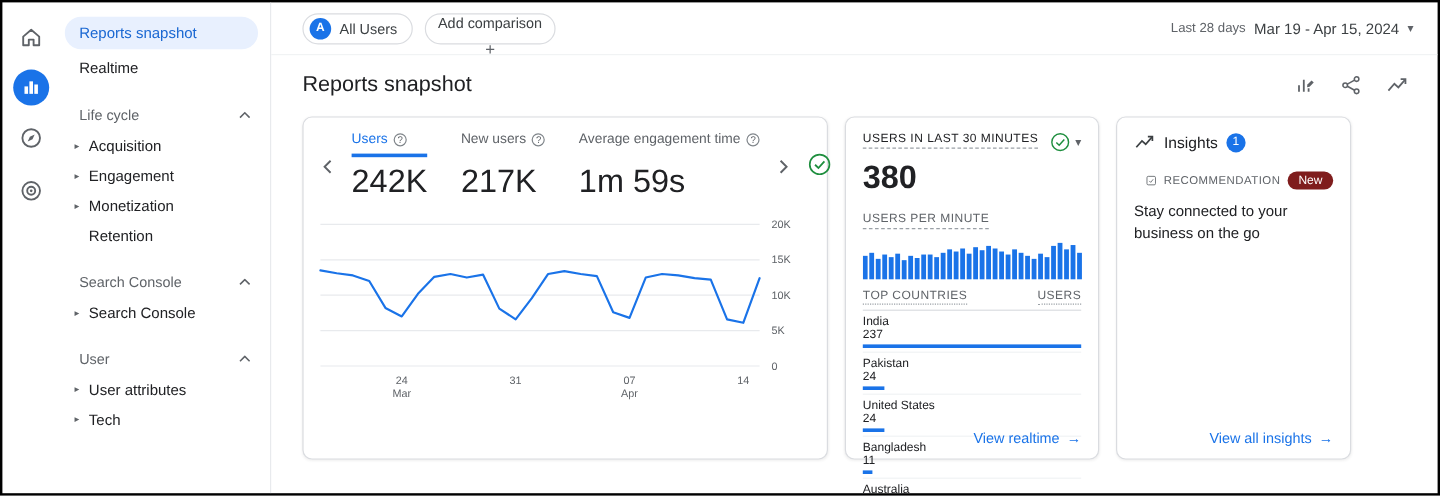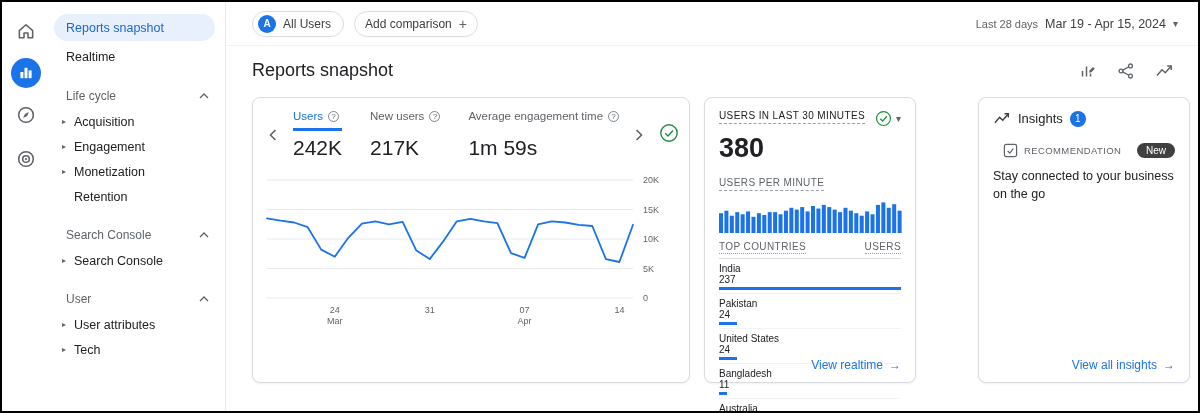--- a/index.html
+++ b/index.html
@@ -21,45 +21,45 @@
   .side-pill { margin: 0 10px 2px 4px; height: 27px; display: flex; align-items: center; padding-left: 12px; border-radius: 14px; background: #e8f0fe; color: #1967d2; cursor: pointer; }
   .side-plain { height: 27px; display: flex; align-items: center; padding-left: 16px; color: #202124; cursor: pointer; }
   .section-header { margin-top: 12px; padding: 7px 16px 6px 16px; color: #5f6368; font-size: 12px; display: flex; align-items: center; justify-content: space-between; cursor: pointer; }
   .sub-item { height: 25px; display: flex; align-items: center; padding-left: 8px; cursor: pointer; color: #202124; }
   .exp { width: 12px; font-size: 8px; color: #5f6368; text-align: center; margin-right: 4px; }
   .exp.empty { visibility: hidden; }
   
   .main { flex: 1; display: flex; flex-direction: column; min-width: 0; }
   .topbar { height: 44px; display: flex; align-items: center; padding: 0 20px 0 26px; border-bottom: 1px solid #f1f3f4; }
   .pill { display: inline-flex; align-items: center; gap: 7px; height: 26px; padding: 0 12px 0 5px; border: 1px solid #dadce0; border-radius: 14px; font-size: 12px; color: #3c4043; cursor: pointer; margin-right: 10px; background: #fff; }
-  .pill.dashed { padding: 0 10px; border-style: solid; }
+  .pill.dashed { padding: 0 10px; border-style: solid; flex-direction: column; }
   .seg-badge { width: 18px; height: 18px; border-radius: 50%; background: #1a73e8; color: #fff; font-size: 10px; font-weight: bold; display: flex; align-items: center; justify-content: center; }
   .plus { color: #5f6368; font-size: 14px; }
   .date-area { margin-left: auto; display: flex; align-items: center; gap: 7px; cursor: pointer; }
   .date-preset { font-size: 11px; color: #5f6368; }
   .date-range { font-size: 12.5px; color: #3c4043; }
   .caret { font-size: 10px; color: #5f6368; }
   .title-row { display: flex; align-items: center; padding: 14px 24px 0 26px; }
   .page-title { font-size: 18px; font-weight: 400; color: #202124; }
   .title-icons { margin-left: auto; display: flex; align-items: center; gap: 20px; }
   .title-icons .t-icon { cursor: pointer; display: flex; }
   
   .cards { display: flex; gap: 14px; padding: 16px 0 0 26px; align-items: stretch; }
   .card { background: #fff; border: 1px solid #dadce0; border-radius: 8px; box-shadow: 0 1px 2px rgba(60,64,67,.08); position: relative; height: 286px; }
   .card-overview { width: 438px; padding: 12px 10px 4px 8px; }
   .card-rt { width: 212px; padding: 12px 14px; }
-  .card-ins { width: 212px; padding: 12px 14px; margin-left: 48px; }
+  .card-ins { width: 196px; padding: 12px 14px; }
   
   .ov-header { display: flex; align-items: center; gap: 8px; }
   .nav-chev { width: 24px; height: 24px; display: flex; align-items: center; justify-content: center; border-radius: 50%; cursor: pointer; flex: 0 0 auto; }
   .metrics { display: flex; gap: 28px; align-items: flex-start; }
   .metric { cursor: pointer; }
   .metric-label { font-size: 11.5px; color: #5f6368; display: flex; gap: 5px; align-items: center; padding-bottom: 6px; border-bottom: 3px solid transparent; white-space: nowrap; }
   .metric.active .metric-label { color: #1a73e8; border-bottom-color: #1a73e8; }
-  .metric-value { font-size: 21px; color: #202124; margin-top: 5px; }
+  .metric-value { font-size: 27px; color: #202124; margin-top: 5px; }
   .info { width: 11px; height: 11px; border: 1px solid #80868b; border-radius: 50%; font-size: 8px; line-height: 10px; text-align: center; color: #5f6368; display: inline-block; cursor: pointer; }
   .ov-right { margin-left: auto; display: flex; align-items: flex-start; gap: 8px; }
   .chart-wrap { margin-top: 10px; }
   
   .rt-head { display: flex; align-items: flex-start; justify-content: space-between; }
   .caps { font-size: 10px; letter-spacing: .4px; color: #202124; text-align: center; }
   .caps.gray { color: #5f6368; }
   .dashed-u { border-bottom: 1px dashed #9aa0a6; padding-bottom: 2px; }
   .dotted-u { border-bottom: 1px dotted #9aa0a6; padding-bottom: 1px; }
   .rt-dd { display: flex; align-items: center; gap: 4px; cursor: pointer; }
@@ -70,21 +70,21 @@
   .rt-row-top { display: flex; font-size: 10px; color: #202124; flex-direction: column; }
   .bar-track { margin-top: 2px; height: 3px; }
   .country-bar { height: 3px; background: #1a73e8; }
   .card-link { position: absolute; right: 14px; bottom: 10px; font-size: 12px; color: #1a73e8; cursor: pointer; display: flex; gap: 6px; align-items: center; }
   
   .ins-head { display: flex; align-items: center; gap: 7px; }
   .ins-title { font-size: 13px; color: #202124; }
   .ins-badge { width: 16px; height: 16px; border-radius: 50%; background: #1a73e8; color: #fff; font-size: 10px; display: flex; align-items: center; justify-content: center; }
   .rec-row { display: flex; align-items: center; gap: 6px; margin-top: 16px; padding-left: 10px; }
   .rec-label { font-size: 9.5px; letter-spacing: .4px; color: #5f6368; }
-  .new-badge { margin-left: auto; background: #404040; color: #fff; font-size: 10px; padding: 2px 9px; border-radius: 10px; }
+  .new-badge { margin-left: auto; background: #7f1d1d; color: #fff; font-size: 10px; padding: 2px 9px; border-radius: 10px; }
   .ins-msg { font-size: 12.5px; line-height: 1.45; margin-top: 9px; color: #202124; }
   svg { display: block; }
 </style>
 </head>
 <body>
 
 <div class="rail">
   <div class="rail-btn">
     <svg width="20" height="20" viewBox="0 0 18 18">
         <path d="M3 8.6 L9 3.4 L15 8.6 V15 H10.8 V10.8 H7.2 V15 H3 Z" fill="none" stroke="#5f6368" stroke-width="1.4" stroke-linejoin="round"></path>

